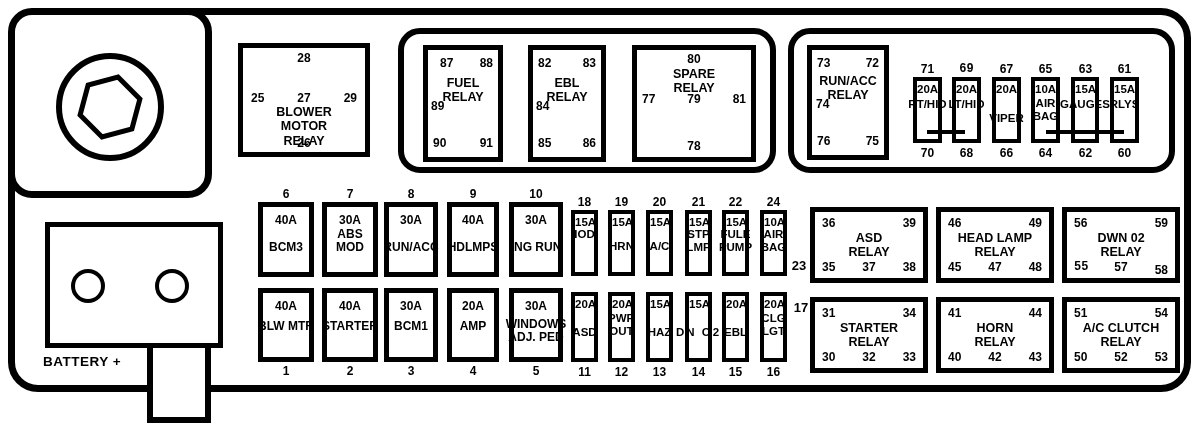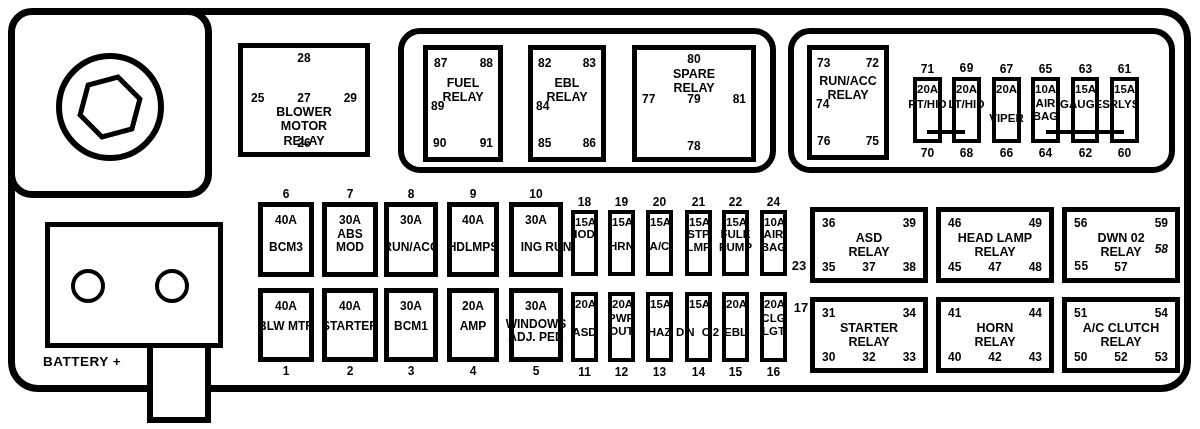--- a/index.html
+++ b/index.html
@@ -45,21 +45,21 @@
     <div class="pin" style="right:8px;top:44px;">29</div>
     <div class="name" style="top:57px;">BLOWER
 MOTOR
 RELAY</div>
     <div class="num" style="bottom:3px;left:0;width:100%;">26</div>
   </div>
 
   <div class="grp" style="left:398px;top:28px;width:378px;height:145px;z-index:1;"></div>
 
   <div class="box" style="left:423px;top:45px;width:80px;height:117px;z-index:3;">
-    <div class="pin" style="left:6px;top:7px;">87</div>
+    <div class="pin" style="left:12px;top:7px;">87</div>
     <div class="pin" style="right:5px;top:7px;">88</div>
     <div class="name" style="top:26px;">FUEL
 RELAY</div>
     <div class="pin" style="left:3px;top:50px;">89</div>
     <div class="pin" style="left:5px;bottom:8px;">90</div>
     <div class="pin" style="right:5px;bottom:8px;">91</div>
   </div>
 
   <div class="box" style="left:528px;top:45px;width:78px;height:117px;z-index:3;">
     <div class="pin" style="left:5px;top:7px;">82</div>
@@ -156,21 +156,21 @@
     <div class="lbl" style="top:34px;">RUN/ACC</div>
   </div>
   <div class="num" style="left:447px;top:188px;width:52px;">9</div>
   <div class="box maxi" style="left:447px;top:202px;width:52px;height:75px;">
     <div class="amp">40A</div>
     <div class="lbl" style="top:34px;">HDLMPS</div>
   </div>
   <div class="num" style="left:509px;top:188px;width:54px;">10</div>
   <div class="box maxi" style="left:509px;top:202px;width:54px;height:75px;">
     <div class="amp">30A</div>
-    <div class="lbl" style="top:34px;margin-left:10px;">ING RUN</div>
+    <div class="lbl" style="top:34px;">ING RUN</div>
   </div>
 
   <div class="box maxi" style="left:258px;top:288px;width:56px;height:74px;">
     <div class="amp">40A</div>
     <div class="lbl" style="top:27px;">BLW MTR</div>
   </div>
   <div class="num" style="left:258px;top:365px;width:56px;">1</div>
   <div class="box maxi" style="left:322px;top:288px;width:56px;height:74px;">
     <div class="amp">40A</div>
     <div class="lbl" style="top:27px;">STARTER</div>
@@ -280,21 +280,21 @@
     <div class="num" style="bottom:5px;left:0;width:100%;">47</div>
     <div class="pin" style="right:7px;bottom:5px;">48</div>
   </div>
   <div class="box" style="left:1062px;top:207px;width:118px;height:76px;">
     <div class="pin" style="left:7px;top:5px;">56</div>
     <div class="pin" style="right:7px;top:5px;">59</div>
     <div class="name" style="top:19px;">DWN 02
 RELAY</div>
     <div class="pin" style="left:7px;bottom:5px;font-family:Liberation Mono, monospace;">55</div>
     <div class="num" style="bottom:5px;left:0;width:100%;">57</div>
-    <div class="pin" style="right:7px;bottom:23px;font-style:italic;">58</div>
+    <div class="pin" style="right:7px;bottom:2px;">58</div>
   </div>
   <div class="box" style="left:810px;top:297px;width:118px;height:76px;">
     <div class="pin" style="left:7px;top:5px;">31</div>
     <div class="pin" style="right:7px;top:5px;">34</div>
     <div class="name" style="top:19px;">STARTER
 RELAY</div>
     <div class="pin" style="left:7px;bottom:5px;">30</div>
     <div class="num" style="bottom:5px;left:0;width:100%;">32</div>
     <div class="pin" style="right:7px;bottom:5px;">33</div>
   </div>

